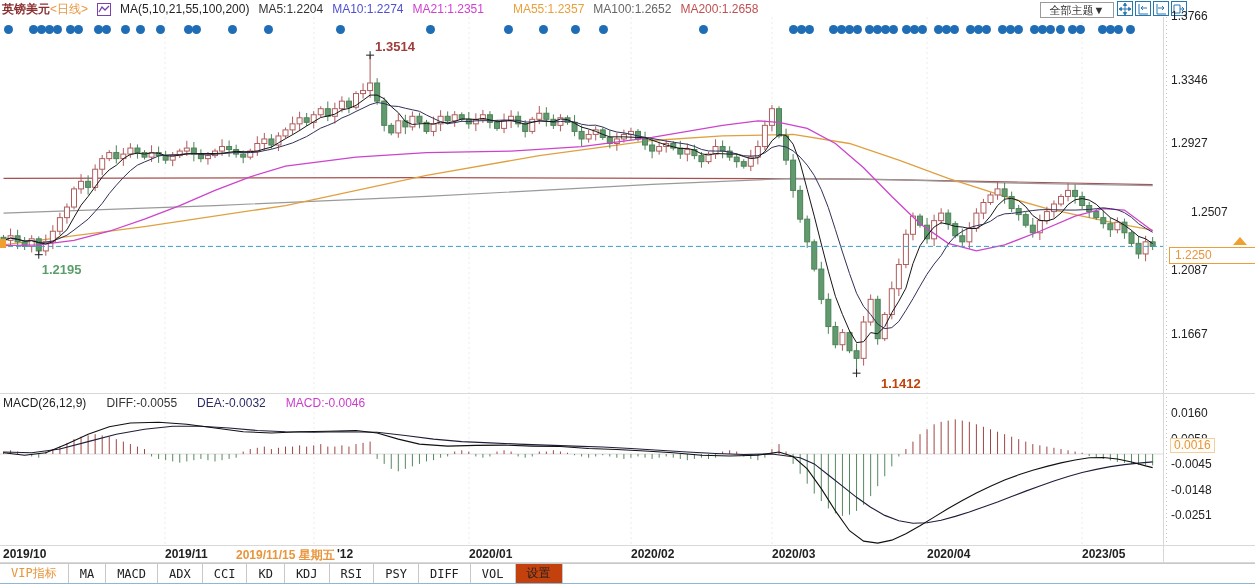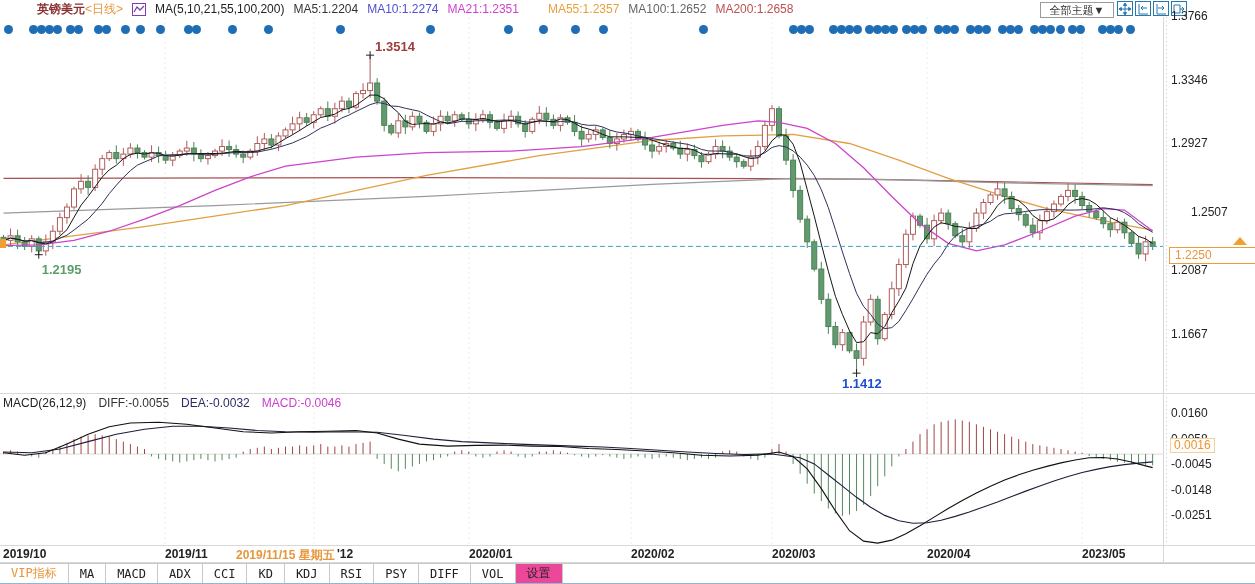--- a/index.html
+++ b/index.html
@@ -1,20 +1,20 @@
 <!DOCTYPE html>
 <html><head>
 <meta charset="utf-8">
 <style>
   html,body{margin:0;padding:0;background:#fff;}
   .app{position:relative;width:1255px;height:584px;overflow:hidden;background:#fff;
        font-family:"Liberation Sans",sans-serif;font-size:12px;color:#222;}
   
   .header{position:absolute;left:2px;top:1px;height:16px;display:flex;align-items:center;gap:9px;white-space:nowrap;}
-  .sym{color:#8b3030;font-weight:700;margin-left:35px;}
+  .sym{color:#8b3030;font-weight:700;}
   .period{color:#e8953c;}
   .hicon{display:inline-flex;align-items:center;}
   .matitle{color:#222;}
   .c-ma5{color:#333;}
   .c-ma10{color:#4f4fd0;}
   .c-ma21{color:#d040d0;}
   .c-ma55{color:#e8a03c;margin-left:20px;}
   .c-ma100{color:#666;}
   .c-ma200{color:#c05050;}
   .theme-dd{position:absolute;left:1040px;top:2px;width:72px;height:14px;border:1px solid #9a9a9a;
@@ -31,31 +31,31 @@
          font-size:12px;line-height:15px;padding-left:5px;background:#fff;}
   .cparrow{position:absolute;left:1233px;width:0;height:0;border-left:7px solid transparent;
            border-right:7px solid transparent;border-bottom:8px solid #f0a030;}
   .mcur{position:absolute;left:1170px;color:#e8953c;font-size:12px;background:#fffdf8;border:1px solid #f0cfa0;padding:0 3px;line-height:13px;}
   .xlab{position:absolute;top:547px;font-weight:600;color:#222;font-size:12px;white-space:nowrap;}
   .xlab.hl{color:#e8953c;}
   .anno{position:absolute;font-size:13px;font-weight:700;white-space:nowrap;}
   .dot{position:absolute;top:25px;width:9px;height:9px;border-radius:50%;background:#1e6db5;cursor:pointer;}
   .edge-marker{position:absolute;left:0;top:239px;width:6px;height:9px;background:#f0a030;}
   
-  .macd-header{position:absolute;left:3px;top:396px;display:flex;gap:12px;white-space:nowrap;}
+  .macd-header{position:absolute;left:3px;top:396px;display:flex;gap:20px;white-space:nowrap;}
   .c-diff{color:#333;}
   .c-dea{color:#2b2b66;}
   .c-macdv{color:#cc3ccc;}
   
   .toolbar{position:absolute;left:0;top:563px;width:1255px;height:21px;border-top:1px solid #c8c8c8;
            border-bottom:1px solid #8fb6d4;display:flex;align-items:stretch;background:#fff;
            font-family:"DejaVu Sans Mono",monospace;font-size:12px;box-sizing:border-box;}
   .tab{display:flex;align-items:center;padding:3px 11px;border-right:1px solid #c8c8c8;cursor:pointer;color:#222;}
   .tab.vip{color:#e8953c;}
-  .tab.settings{background:#ec4899;}
+  .tab.settings{background:#c2410c;}
 </style>
 </head>
 <body>
 
 <div class="app">
 
   <svg id="cv" width="1255" height="584">
       <line x1="165" y1="17" x2="165" y2="545" stroke="#ececec" stroke-dasharray="2 3"></line>
       <line x1="314" y1="17" x2="314" y2="545" stroke="#ececec" stroke-dasharray="2 3"></line>
       <line x1="469" y1="17" x2="469" y2="545" stroke="#ececec" stroke-dasharray="2 3"></line>
@@ -719,21 +719,21 @@
       <div class="xlab" style="left: 337px;">'12</div>
       <div class="xlab" style="left: 469px;">2020/01</div>
       <div class="xlab" style="left: 631px;">2020/02</div>
       <div class="xlab" style="left: 772px;">2020/03</div>
       <div class="xlab" style="left: 927px;">2020/04</div>
       <div class="xlab" style="left: 1082px;">2023/05</div>
     </div>
   <div id="anno">
       <div class="anno" style="left: 375.1px; top: 39.1551px; color: rgb(160, 60, 60);">1.3514</div>
       <div class="anno" style="left: 41.75px; top: 261.701px; color: rgb(91, 158, 106);">1.2195</div>
-      <div class="anno" style="left: 842px; top: 376.158px; color: #1d4ed8;">1.1412</div>
+      <div class="anno" style="left: 881px; top: 376.158px; color: #c2410c;">1.1412</div>
     </div>
   <div class="edge-marker"></div>
 
   <div class="macd-header">
     <span>MACD(26,12,9)</span>
     <span class="c-diff">DIFF:-0.0055</span>
     <span class="c-dea">DEA:-0.0032</span>
     <span class="c-macdv">MACD:-0.0046</span>
   </div>
 

